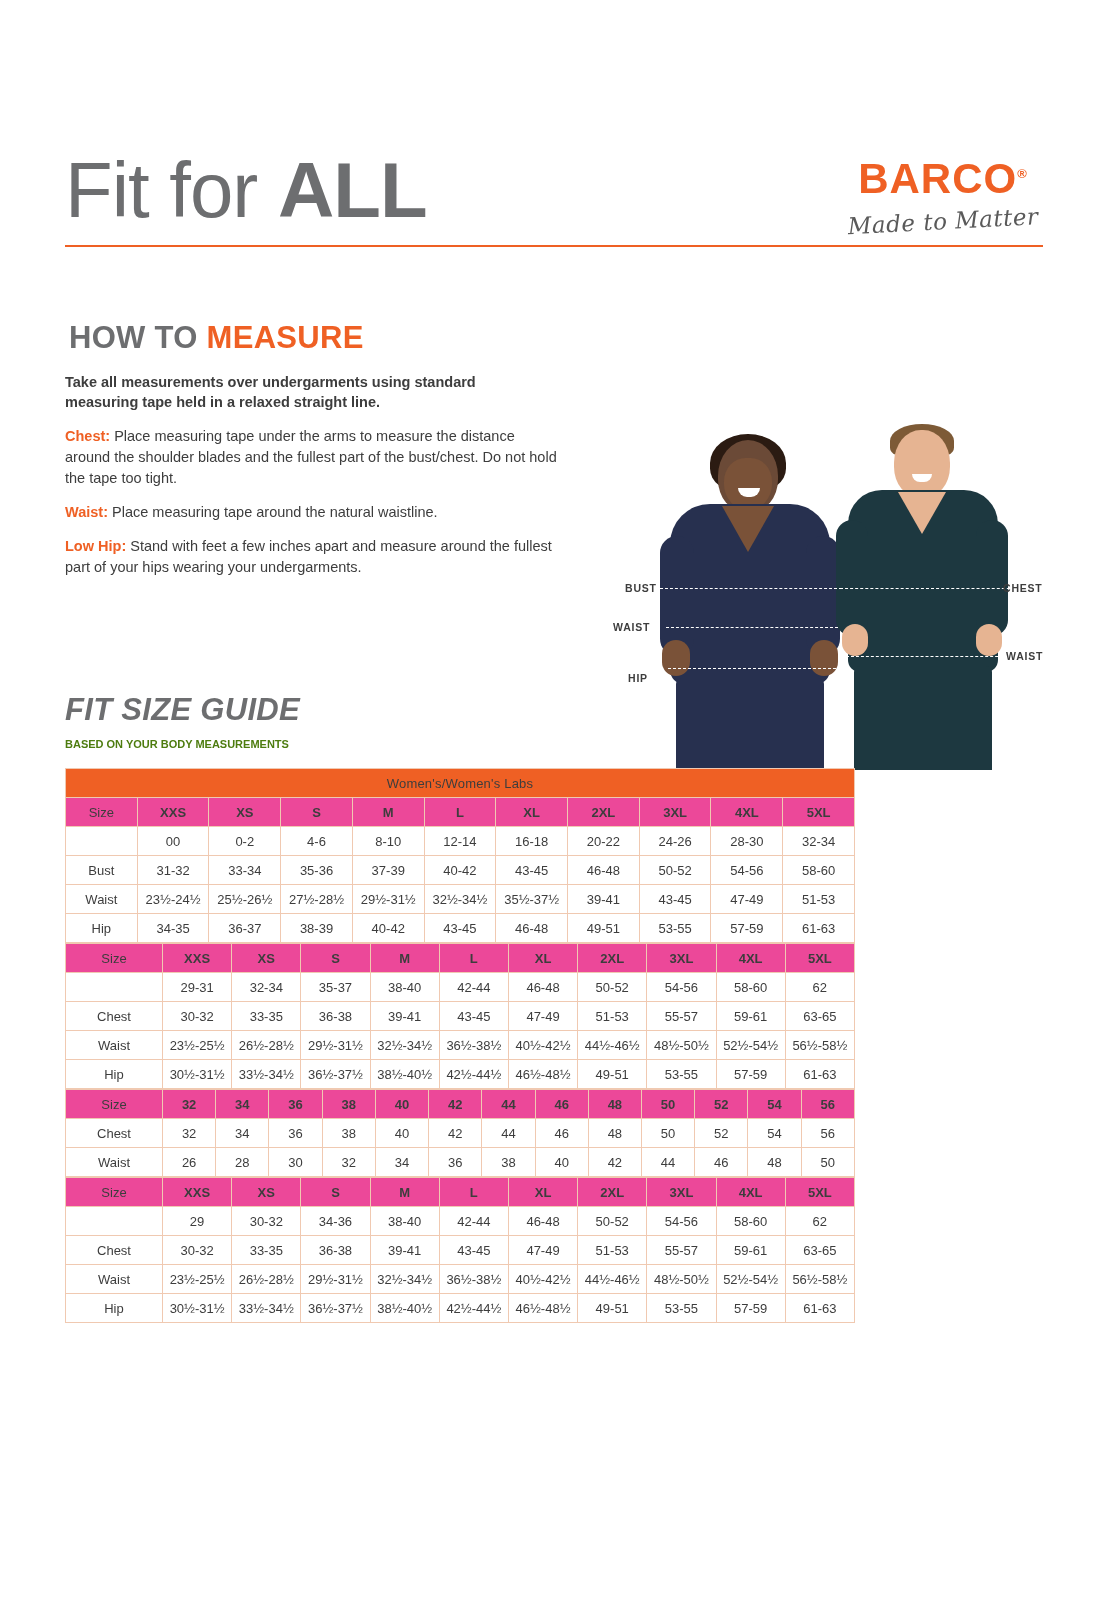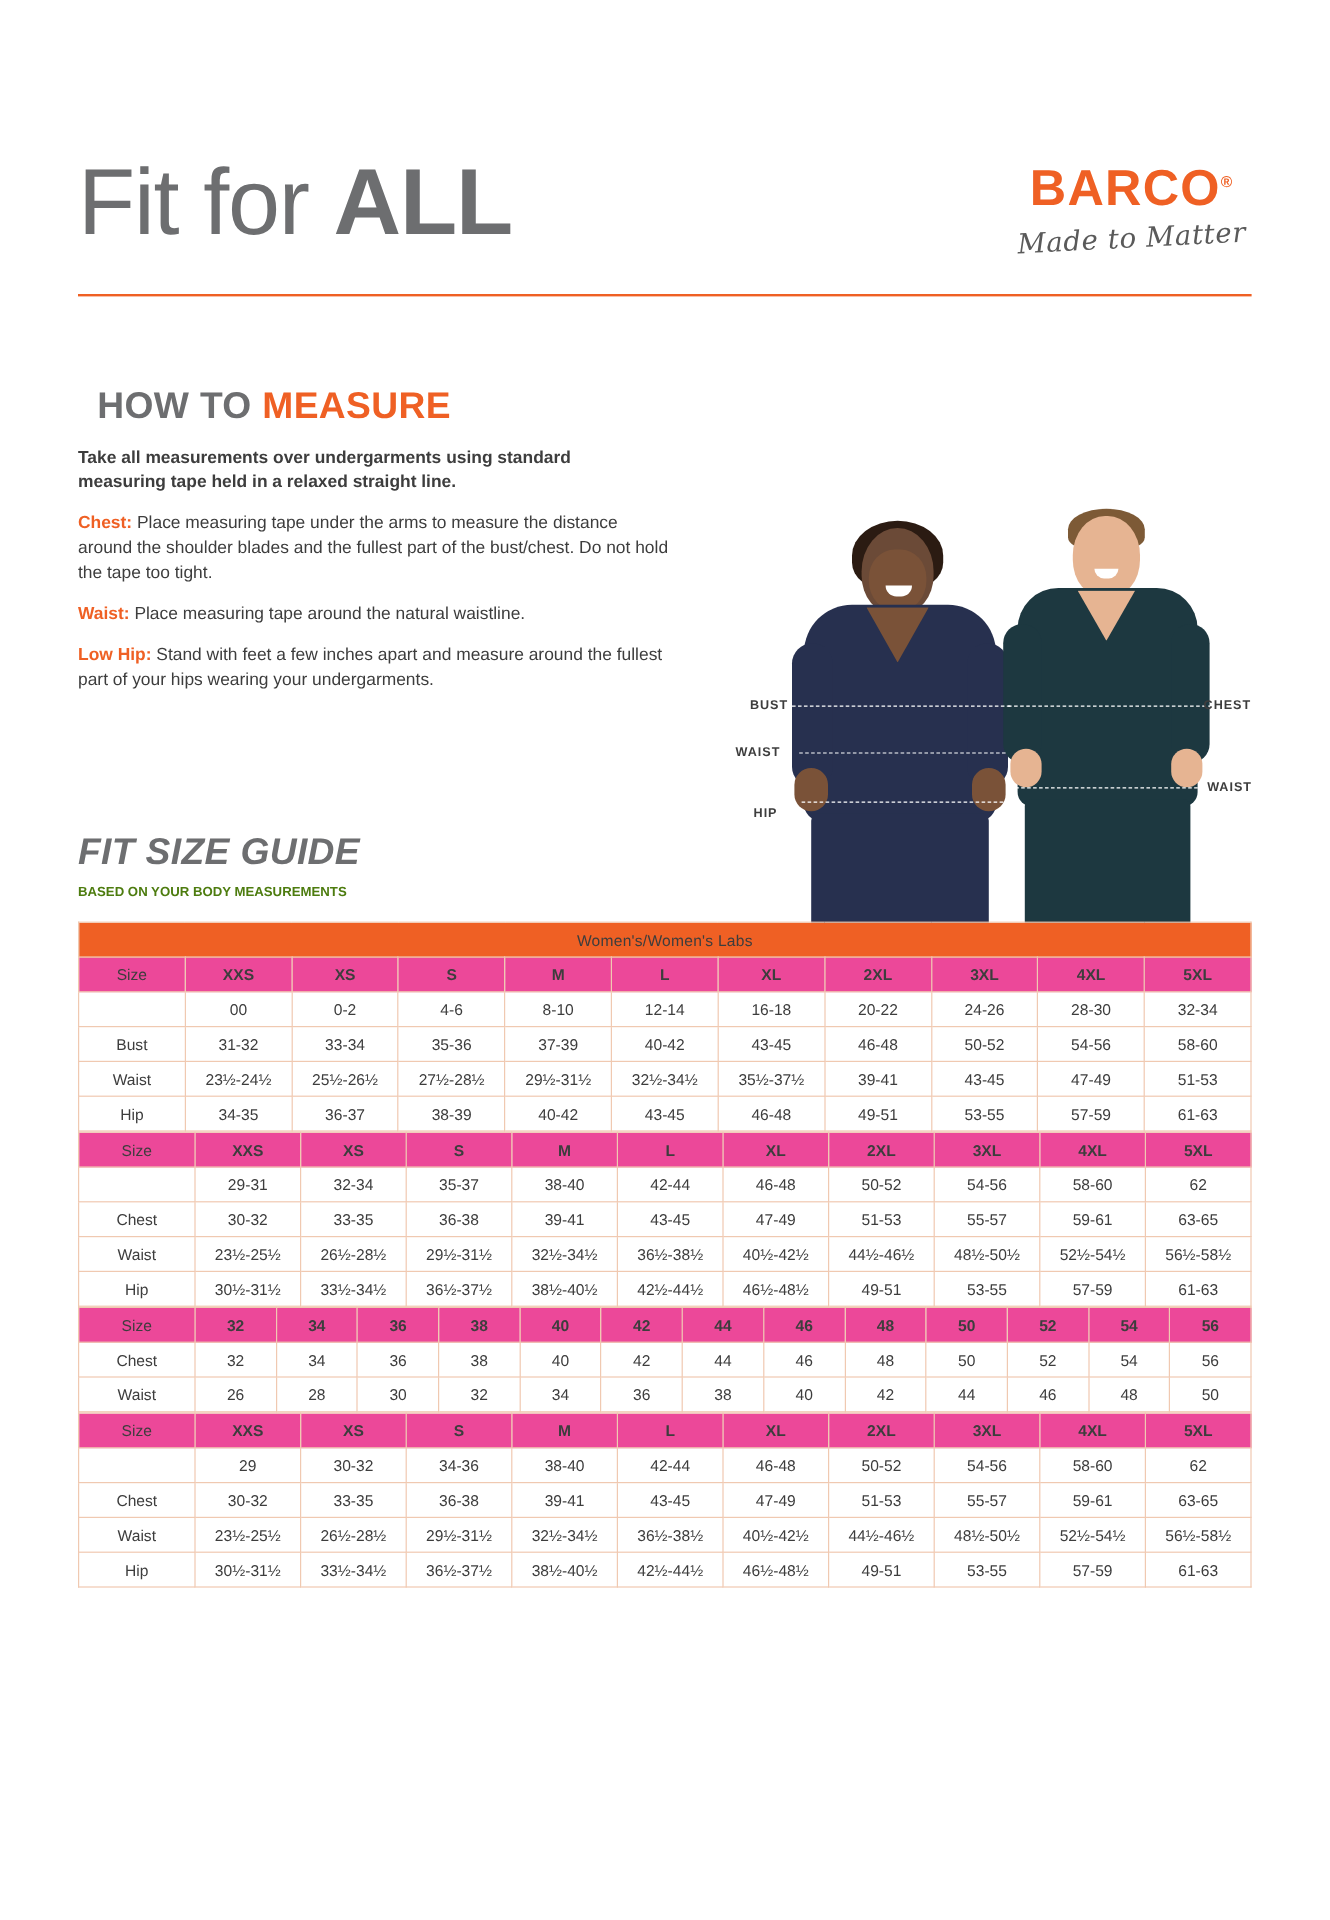--- a/index.html
+++ b/index.html
@@ -19,21 +19,21 @@
     position: absolute;
     left: 0; top: 0;
     width: 1108px;
     height: 1600px;
   }
 
   
   .header {
     position: absolute;
     left: 65px;
-    top: 122px;
+    top: 144px;
     width: 978px;
     height: 110px;
   }
   .title-fit {
     position: absolute;
     left: 0;
     top: 0;
     font-size: 78px;
     line-height: 92px;
     color: #6d6e70;
@@ -85,21 +85,21 @@
   }
 
   
   .howto {
     position: absolute;
     left: 65px;
     top: 320px;
     width: 500px;
   }
   .howto h2 {
-    margin: 0 0 16px 16px;
+    margin: 0 0 16px 4px;
     font-size: 31px;
     font-weight: 700;
     color: #6d6e70;
     letter-spacing: 0.3px;
   }
   .howto h2 .accent { color: #ef6024; }
   .intro {
     font-size: 14.5px;
     font-weight: 700;
     line-height: 20px;
@@ -327,21 +327,21 @@
   }
 
   .tables {
     position: absolute;
     left: 65px;
     top: 768px;
     width: 978px;
   }
   table.sz {
     border-collapse: collapse;
-    width: 978px;
+    width: 790px;
     table-layout: fixed;
   }
   table.sz td, table.sz th {
     border: 1px solid #f0c9b1;
     font-size: 13px;
     color: #3d3d3d;
     height: 28px;
     text-align: center;
     font-weight: 400;
     padding: 0 2px;

